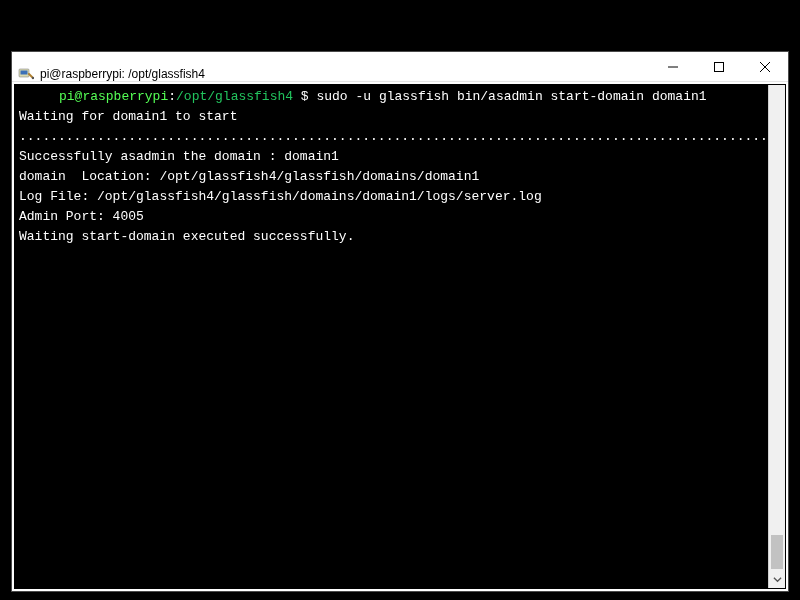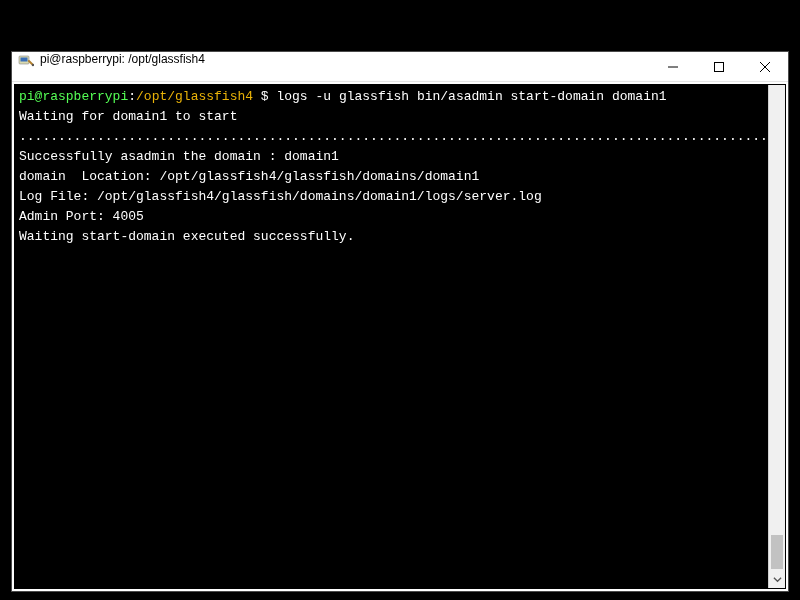--- a/index.html
+++ b/index.html
@@ -21,21 +21,21 @@
     background: #fff;
     border: 1px solid #4a4a4a;
     box-shadow: 0 0 0 1px rgba(0,0,0,0.05);
     display: flex;
     flex-direction: column;
   }
   .titlebar {
     height: 30px;
     background: #ffffff;
     display: flex;
-    align-items: flex-start;
+    align-items: flex-end;
     padding-left: 6px;
     border-bottom: 1px solid #e5e5e5;
     color: #000;
   }
   .titlebar .app-icon {
     width: 16px;
     height: 16px;
     margin-right: 6px;
     display: flex;
     align-items: center;
@@ -74,22 +74,22 @@
     background: #000;
     color: #ffffff;
     font-family: "Consolas","Courier New",monospace;
     font-size: 13px;
     line-height: 20px;
     padding: 2px 4px 2px 4px;
     white-space: pre-wrap;
     word-break: break-all;
     overflow: hidden;
   }
-  .prompt-user { color: #55ff55; }
-  .prompt-path { color: #eab308; }
+  .prompt-user { color: #55ff55; margin-left: 40px; }
+  .prompt-path { color: #22c55e; }
   .prompt-sep  { color: #ffffff; }
   .cmd { color: #ffffff; }
   .out { color: #ffffff; }
 
   .scrollbar {
     width: 17px;
     background: #f0f0f0;
     display: flex;
     flex-direction: column;
     align-items: center;
@@ -142,21 +142,21 @@
       </div>
       <div class="win-btn close">
         <svg viewBox="0 0 10 10">
             <path d="M0 0 L10 10 M10 0 L0 10"></path>
           </svg>
       </div>
     </div>
   </div>
 
   <div class="terminal-wrap">
-    <div class="terminal"><span class="prompt-user">pi@raspberrypi</span><span class="prompt-sep">:</span><span class="prompt-path">/opt/glassfish4</span><span class="prompt-sep"> $ </span><span class="cmd">logs -u glassfish bin/asadmin start-domain domain1</span>
+    <div class="terminal"><span class="prompt-user">pi@raspberrypi</span><span class="prompt-sep">:</span><span class="prompt-path">/opt/glassfish4</span><span class="prompt-sep"> $ </span><span class="cmd">sudo -u glassfish bin/asadmin start-domain domain1</span>
 <span class="out">Waiting for domain1 to start ...................................................................................................................</span>
 <span class="out">Successfully asadmin the domain : domain1</span>
 <span class="out">domain  Location: /opt/glassfish4/glassfish/domains/domain1</span>
 <span class="out">Log File: /opt/glassfish4/glassfish/domains/domain1/logs/server.log</span>
 <span class="out">Admin Port: 4005</span>
 <span class="out">Waiting start-domain executed successfully.</span>
 </div>
     <div class="scrollbar">
       <div class="sb-track">
         <div class="sb-thumb"></div>

